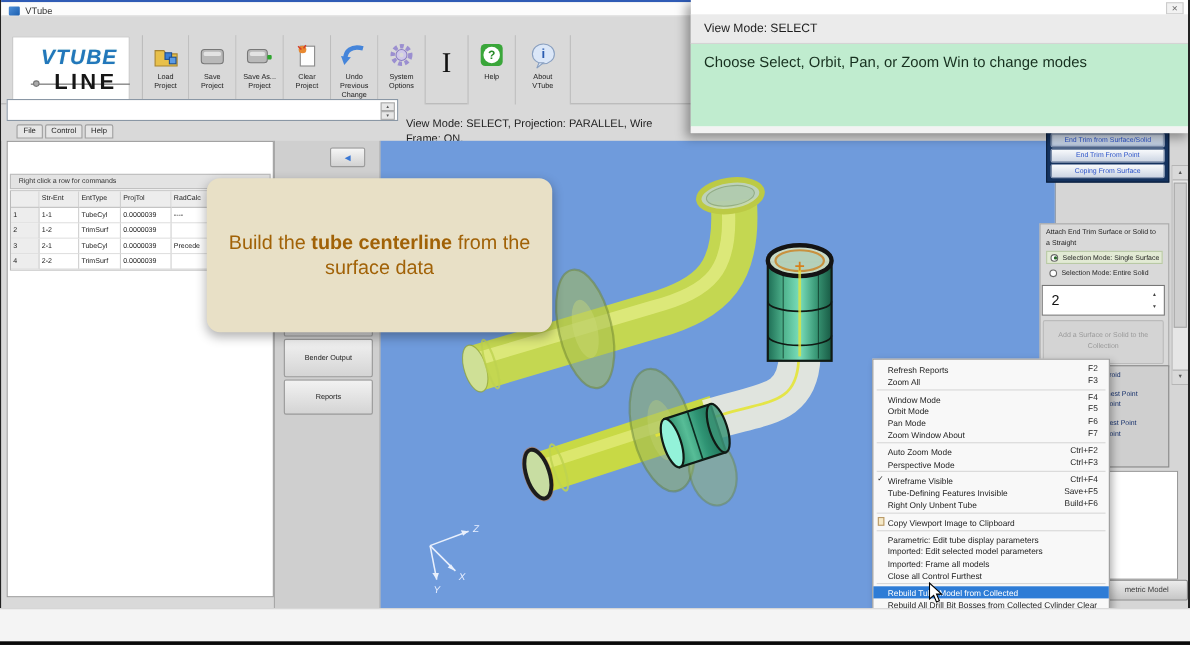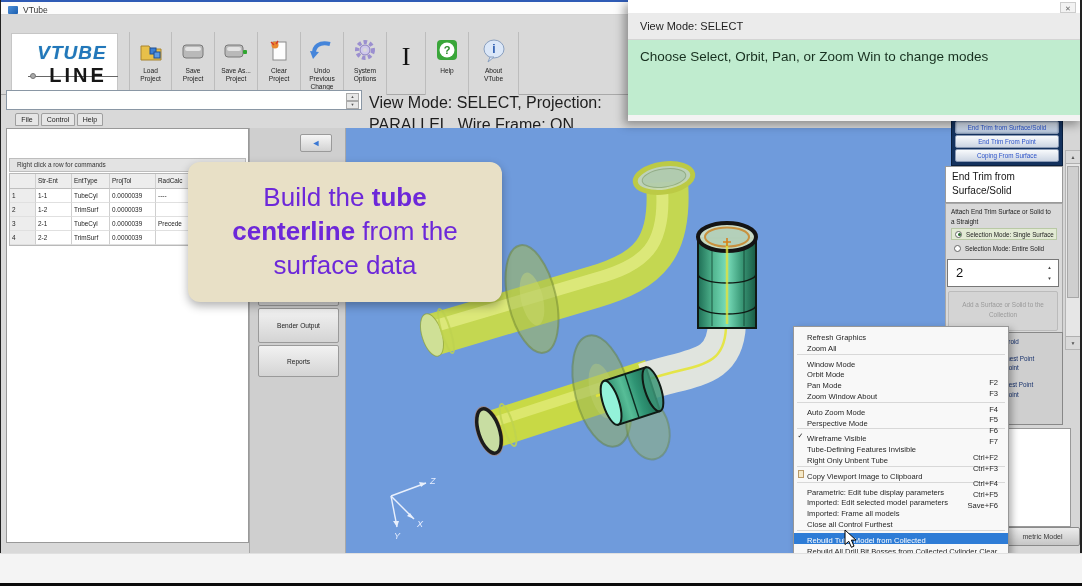--- a/index.html
+++ b/index.html
@@ -20,21 +20,21 @@
   .logo-dot{left:18px;top:39px;width:6px;height:6px;border-radius:50%;background:#aaa;border:1px solid #777;}
   .logo-l2{left:26px;top:30px;width:80px;text-align:center;font-size:20px;font-weight:bold;color:#161616;letter-spacing:3px;}
   .tbtn{top:17px;height:76px;border-right:1px solid #bdbdbd;display:flex;flex-direction:column;align-items:center;padding-top:5px;background:#d9d9d9;}
   .tbtn .ic{width:28px;height:28px;display:flex;align-items:center;justify-content:center;}
   .tbtn .lb{font-size:6.6px;color:#222;text-align:center;white-space:pre-line;line-height:1.25;margin-top:2px;}
   
   .statusrow{left:0;top:95px;width:1082px;height:33px;background:#d9d9d9;}
   .combo{left:5px;top:90px;width:356px;height:20px;background:#fff;border:1px solid #8a97a5;}
   .spin{right:2px;top:2px;width:13px;height:14px;display:flex;flex-direction:column;}
   .spin div{flex:1;background:#e7e7e7;border:1px solid #aaa;font-size:4px;color:#555;text-align:center;line-height:6px;}
-  .status-text{left:368px;top:92px;width:258px;font-size:16px;color:#1d1d1d;line-height:1.4;}
+  .status-text{left:368px;top:106px;width:258px;font-size:10px;color:#1d1d1d;line-height:1.4;}
   .mtab{top:113px;height:13px;background:#e6e6e6;border:1px solid #9f9f9f;font-size:7px;color:#222;text-align:center;line-height:11px;border-radius:2px 2px 0 0;}
   
   .lpanel{left:5px;top:128px;width:243px;height:415px;background:#fff;border:1px solid #999;}
   .lp-title{left:8px;top:131px;width:237px;height:26px;background:linear-gradient(#fbfbfb,#dcdcdc);border:1px solid #b3b3b3;font-size:15.5px;color:#1c1c1c;text-align:center;line-height:25px;}
   .lp-hint{left:8px;top:158px;width:237px;height:14px;background:#e3e3e3;border:1px solid #bdbdbd;font-size:6.4px;color:#333;line-height:12px;padding-left:7px;}
   .grid{left:8px;top:173px;width:234px;border:1px solid #b9b9b9;background:#fff;}
   .t-head,.t-row{display:flex;}
   .t-cell{height:14px;line-height:13px;font-size:6.4px;color:#222;border-right:1px solid #cfcfcf;border-bottom:1px solid #e0e0e0;padding-left:2px;white-space:nowrap;overflow:hidden;}
   .t-cell.h{background:#ededed;border-bottom:1px solid #bfbfbf;height:15px;}
   .t-cell.rowhdr{background:#ededed;}
@@ -72,31 +72,31 @@
   .wlist{left:1002px;top:428px;width:68px;height:99px;background:#fff;border:1px solid #999;}
   .metricbtn{left:1004px;top:527px;width:75px;height:19px;background:linear-gradient(#ececec,#c6c6c6);border:1px solid #8a8a8a;border-radius:2px;font-size:7px;color:#3a3a3a;text-align:center;line-height:17px;}
   
   .popup{left:627px;top:0;width:455px;height:121px;background:#fff;box-shadow:-4px 4px 9px rgba(0,0,0,0.35);z-index:50;}
   .popup-close{right:7px;top:2px;width:16px;height:11px;font-size:7px;color:#666;text-align:center;line-height:11px;background:#f2f2f2;border:1px solid #ccc;}
   .popup-head{left:0;top:13px;width:455px;height:27px;background:#ebebeb;border-bottom:1px solid #d4d4d4;font-size:11px;color:#1e1e1e;line-height:27px;padding-left:12px;}
   .popup-body{left:0;top:40px;width:455px;height:75px;background:#c0eccf;font-size:13.5px;color:#17301f;padding:9px 12px;}
   .popup-foot{left:0;top:115px;width:455px;height:6px;background:#f3f3f3;}
   
   .caption{left:187px;top:162px;width:314px;height:140px;background:#e8e0c6;border-radius:12px;box-shadow:0 4px 10px rgba(0,0,0,0.3);z-index:40;display:flex;align-items:center;justify-content:center;text-align:center;padding:8px 14px;}
-  .caption-text{font-size:26px;color:#6d28d9;line-height:1.3;}
+  .caption-text{font-size:18px;color:#a16207;line-height:1.3;}
   .caption-text b{font-weight:bold;}
   
   .cmenu{left:792px;top:326px;width:216px;height:229px;background:#f8f8f8;border:1px solid #979797;box-shadow:3px 3px 7px rgba(0,0,0,0.3);z-index:60;padding-top:3px;}
   .m-item{position:relative;height:10.8px;line-height:10.8px;white-space:nowrap;}
   .m-item.hl{background:#2e7cd6;}
   .m-item.hl .m-label,.m-item.hl .m-short{color:#fff;}
   .m-gutter{display:inline-block;width:13px;text-align:center;font-size:7px;color:#222;vertical-align:top;}
   .m-gutter.clip{width:6px;height:8px;background:#f5e9c8;border:1px solid #b89968;margin:1px 3px 0 4px;}
   .m-label{font-size:7.6px;color:#1f1f1f;}
-  .m-short{position:absolute;right:10px;font-size:7.6px;color:#1f1f1f;margin-top:48px;}
+  .m-short{position:absolute;right:10px;font-size:7.6px;color:#1f1f1f;}
   .m-sep{height:1px;background:#d8d8d8;margin:2px 3px;}
   
   .cursor{left:843px;top:529px;width:14px;height:20px;z-index:70;}
   
   .controls{left:0;top:553px;width:1082px;height:30px;background:#f4f4f4;border-top:1px solid #e0e0e0;z-index:80;}
   .bottomstrip{left:0;top:583px;width:1082px;height:3px;background:#0a0a0a;}
 </style>
 </head>
 <body>
 
@@ -364,22 +364,20 @@
       </g>
     </svg>
 
     <div class="abs rpanel"></div>
     <div class="abs navybox">
         <div class="mode-btn">Straight from LINE</div>
         <div class="mode-btn active">End Trim from Surface/Solid</div>
         <div class="mode-btn">End Trim From Point</div>
         <div class="mode-btn">Coping From Surface</div>
       </div>
-    <div class="abs whead">End  Trim from
-Surface/Solid</div>
     <div class="abs subpanel"></div>
     <div class="abs attach-note">Attach End Trim Surface or Solid to a Straight</div>
     <div class="abs radio-list">
         <div class="radio-row sel">
           <span class="radio-circle on"></span>
           <span>Selection Mode: Single Surface</span>
         </div>
         <div class="radio-row">
           <span class="radio-circle"></span>
           <span>Selection Mode: Entire Solid</span>
@@ -411,34 +409,34 @@
     </div>
 
     <div class="abs popup">
       <div class="abs popup-close">✕</div>
       <div class="abs popup-head">View Mode: SELECT</div>
       <div class="abs popup-body">Choose Select, Orbit, Pan, or Zoom Win to change modes</div>
       <div class="abs popup-foot"></div>
     </div>
 
     <div class="abs cmenu">
-        <div class="m-item"><span class="m-gutter"></span><span class="m-label">Refresh Graphics</span><span class="m-short">F2</span></div>
+        <div class="m-item"><span class="m-gutter"></span><span class="m-label">Refresh Reports</span><span class="m-short">F2</span></div>
         <div class="m-item"><span class="m-gutter"></span><span class="m-label">Zoom All</span><span class="m-short">F3</span></div>
         <div class="m-sep"></div>
         <div class="m-item"><span class="m-gutter"></span><span class="m-label">Window Mode</span><span class="m-short">F4</span></div>
         <div class="m-item"><span class="m-gutter"></span><span class="m-label">Orbit Mode</span><span class="m-short">F5</span></div>
         <div class="m-item"><span class="m-gutter"></span><span class="m-label">Pan Mode</span><span class="m-short">F6</span></div>
         <div class="m-item"><span class="m-gutter"></span><span class="m-label">Zoom Window About</span><span class="m-short">F7</span></div>
         <div class="m-sep"></div>
         <div class="m-item"><span class="m-gutter"></span><span class="m-label">Auto Zoom Mode</span><span class="m-short">Ctrl+F2</span></div>
         <div class="m-item"><span class="m-gutter"></span><span class="m-label">Perspective Mode</span><span class="m-short">Ctrl+F3</span></div>
         <div class="m-sep"></div>
         <div class="m-item"><span class="m-gutter">✓</span><span class="m-label">Wireframe Visible</span><span class="m-short">Ctrl+F4</span></div>
-        <div class="m-item"><span class="m-gutter"></span><span class="m-label">Tube-Defining Features Invisible</span><span class="m-short">Ctrl+F5</span></div>
-        <div class="m-item"><span class="m-gutter"></span><span class="m-label">Right Only Unbent Tube</span><span class="m-short">Save+F6</span></div>
+        <div class="m-item"><span class="m-gutter"></span><span class="m-label">Tube-Defining Features Invisible</span><span class="m-short">Save+F5</span></div>
+        <div class="m-item"><span class="m-gutter"></span><span class="m-label">Right Only Unbent Tube</span><span class="m-short">Build+F6</span></div>
         <div class="m-sep"></div>
         <div class="m-item"><span class="m-gutter clip"></span><span class="m-label">Copy Viewport Image to Clipboard</span><span class="m-short"></span></div>
         <div class="m-sep"></div>
         <div class="m-item"><span class="m-gutter"></span><span class="m-label">Parametric: Edit tube display parameters</span><span class="m-short"></span></div>
         <div class="m-item"><span class="m-gutter"></span><span class="m-label">Imported: Edit selected model parameters</span><span class="m-short"></span></div>
         <div class="m-item"><span class="m-gutter"></span><span class="m-label">Imported: Frame all models</span><span class="m-short"></span></div>
         <div class="m-item"><span class="m-gutter"></span><span class="m-label">Close all Control Furthest</span><span class="m-short"></span></div>
         <div class="m-sep"></div>
         <div class="m-item hl"><span class="m-gutter"></span><span class="m-label">Rebuild Tube Model from Collected</span><span class="m-short"></span></div>
         <div class="m-item"><span class="m-gutter"></span><span class="m-label">Rebuild All Drill Bit Bosses from Collected Cylinder Clear</span><span class="m-short"></span></div>

